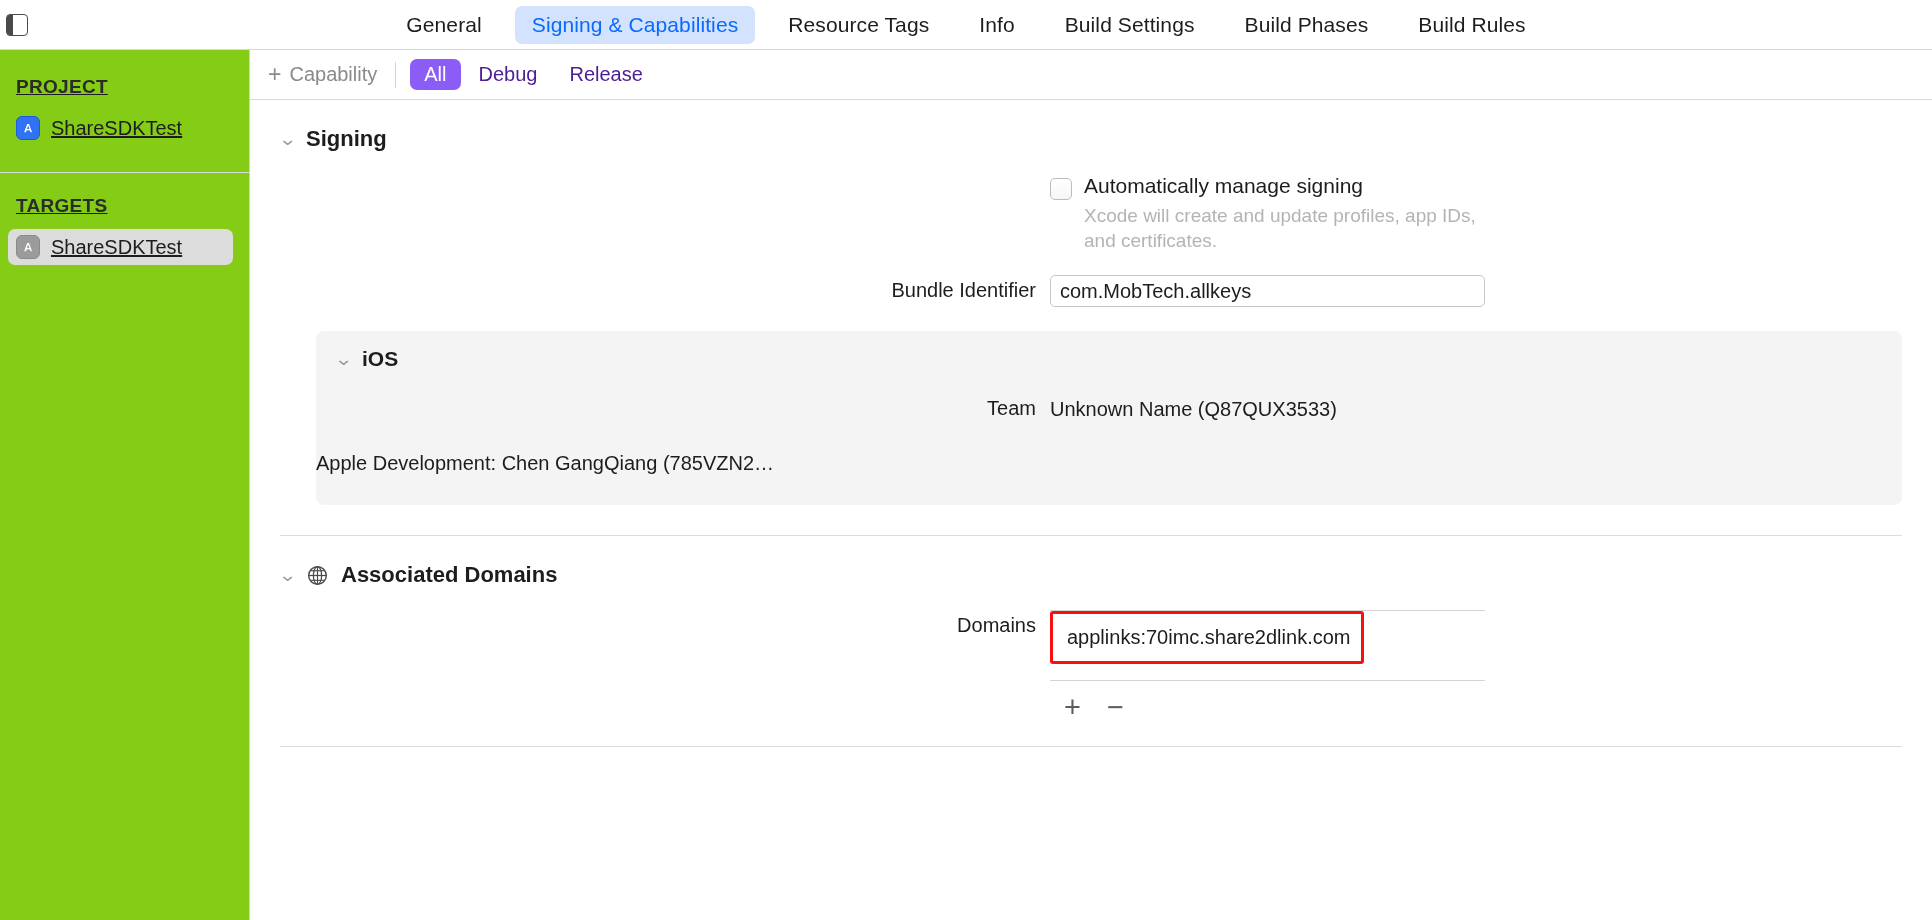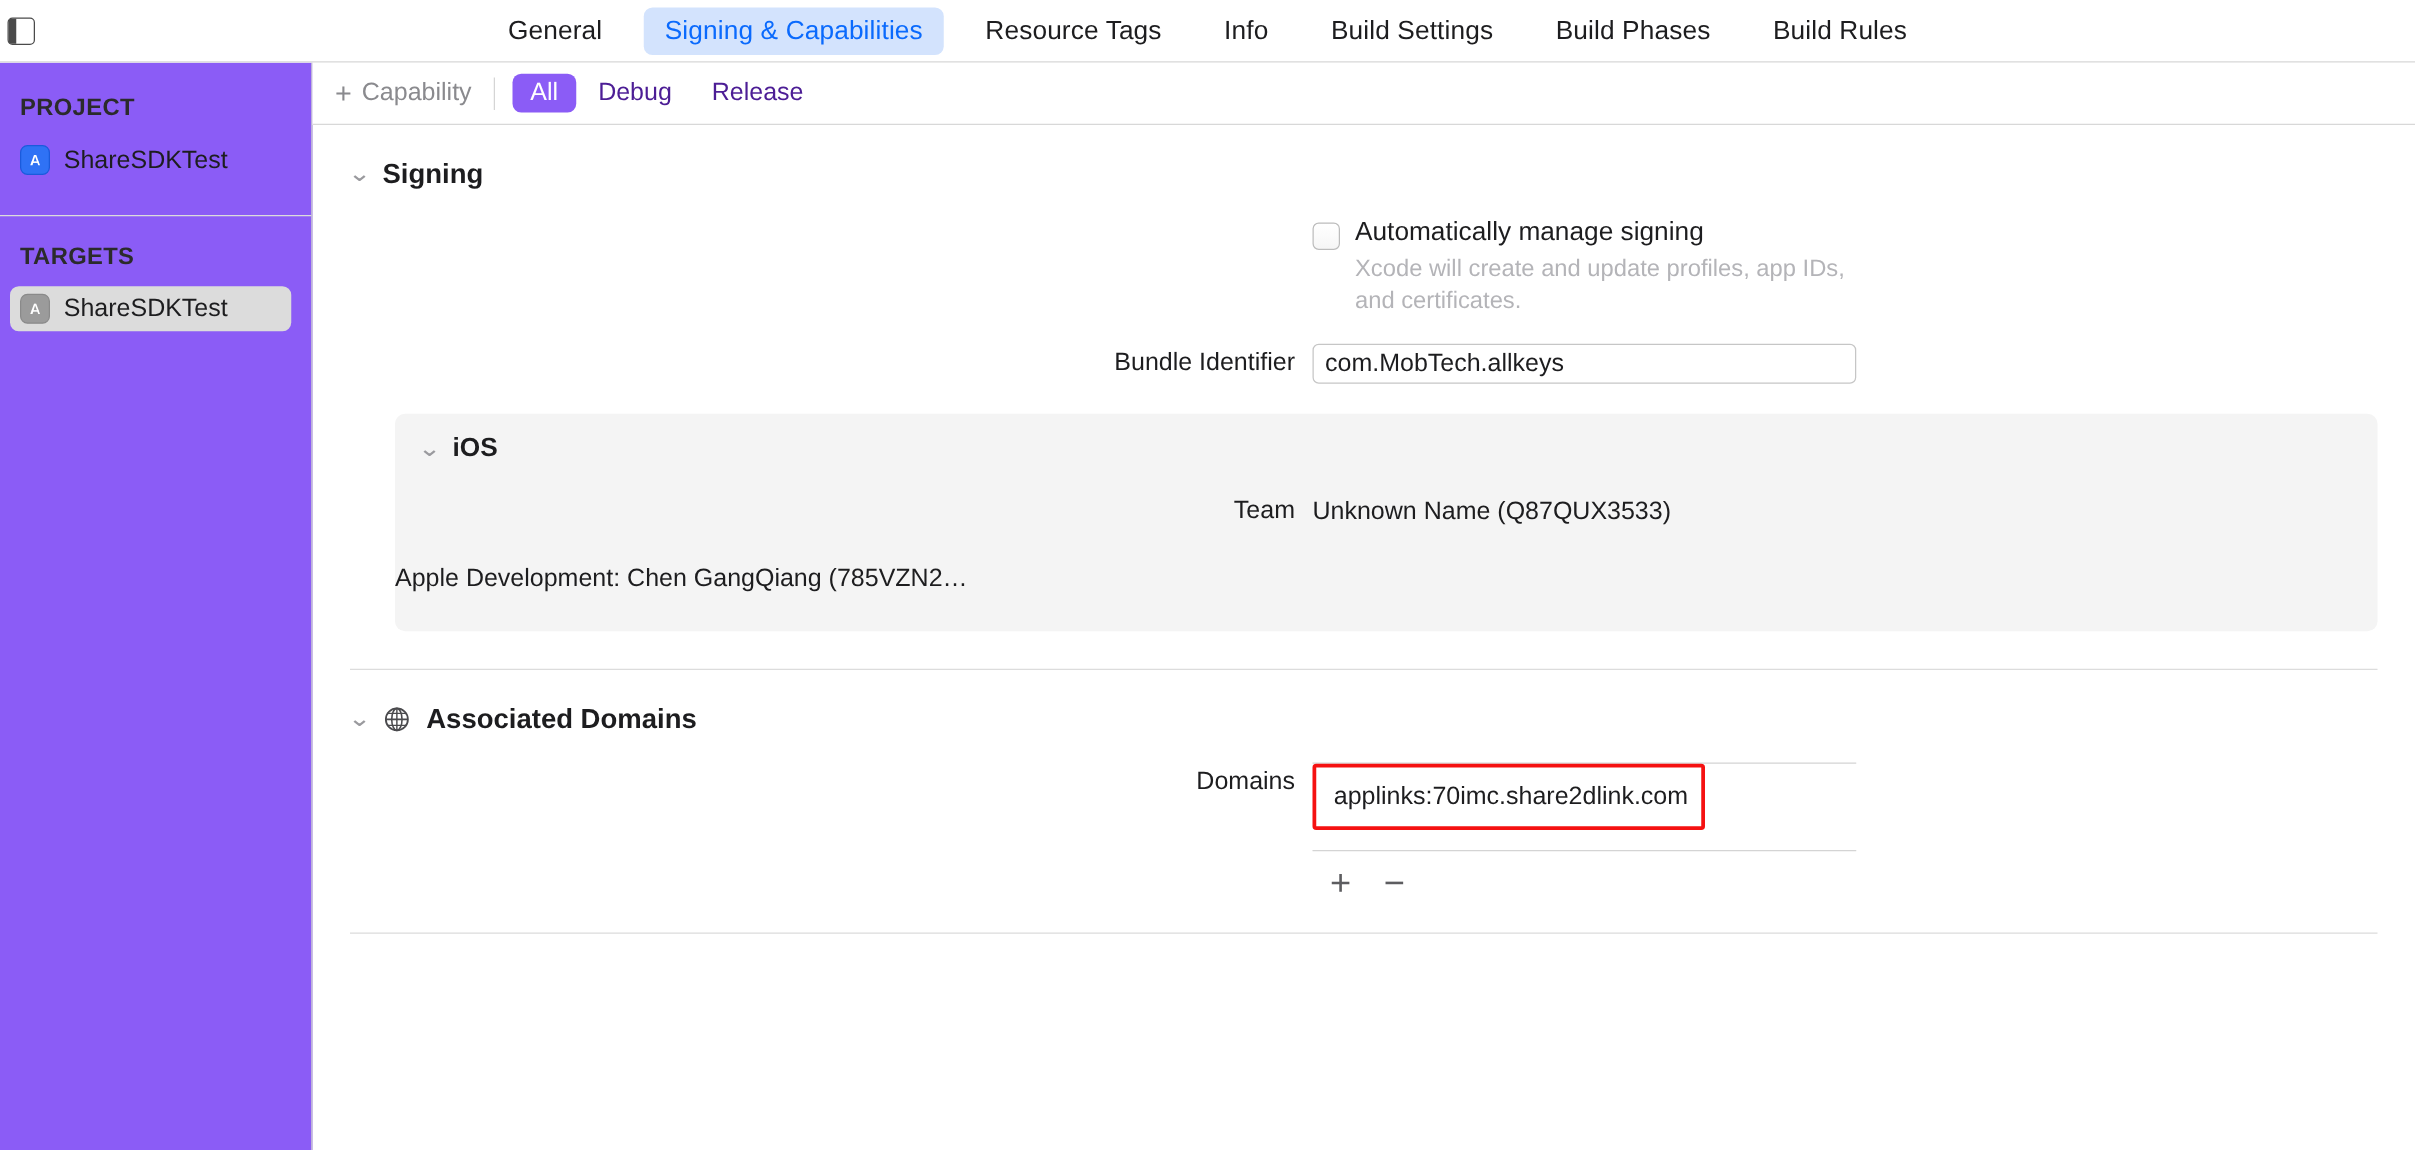--- a/index.html
+++ b/index.html
@@ -49,23 +49,24 @@
     color: #0a6afd;
   }
 
   
   .body-split { display: flex; height: 870px; width: 100%; }
 
   
   .sidebar {
     width: 250px;
     flex: 0 0 250px;
-    background: #8b5cf6;
+    background: #84cc16;
     border-right: 1px solid #d0d0d0;
     padding-top: 26px;
+    text-decoration: underline;
   }
   .group-header {
     font-size: 19px;
     font-weight: bold;
     color: #2b2b2b;
     padding: 0 0 0 16px;
     letter-spacing: 0.3px;
   }
   .side-row {
     display: flex;

